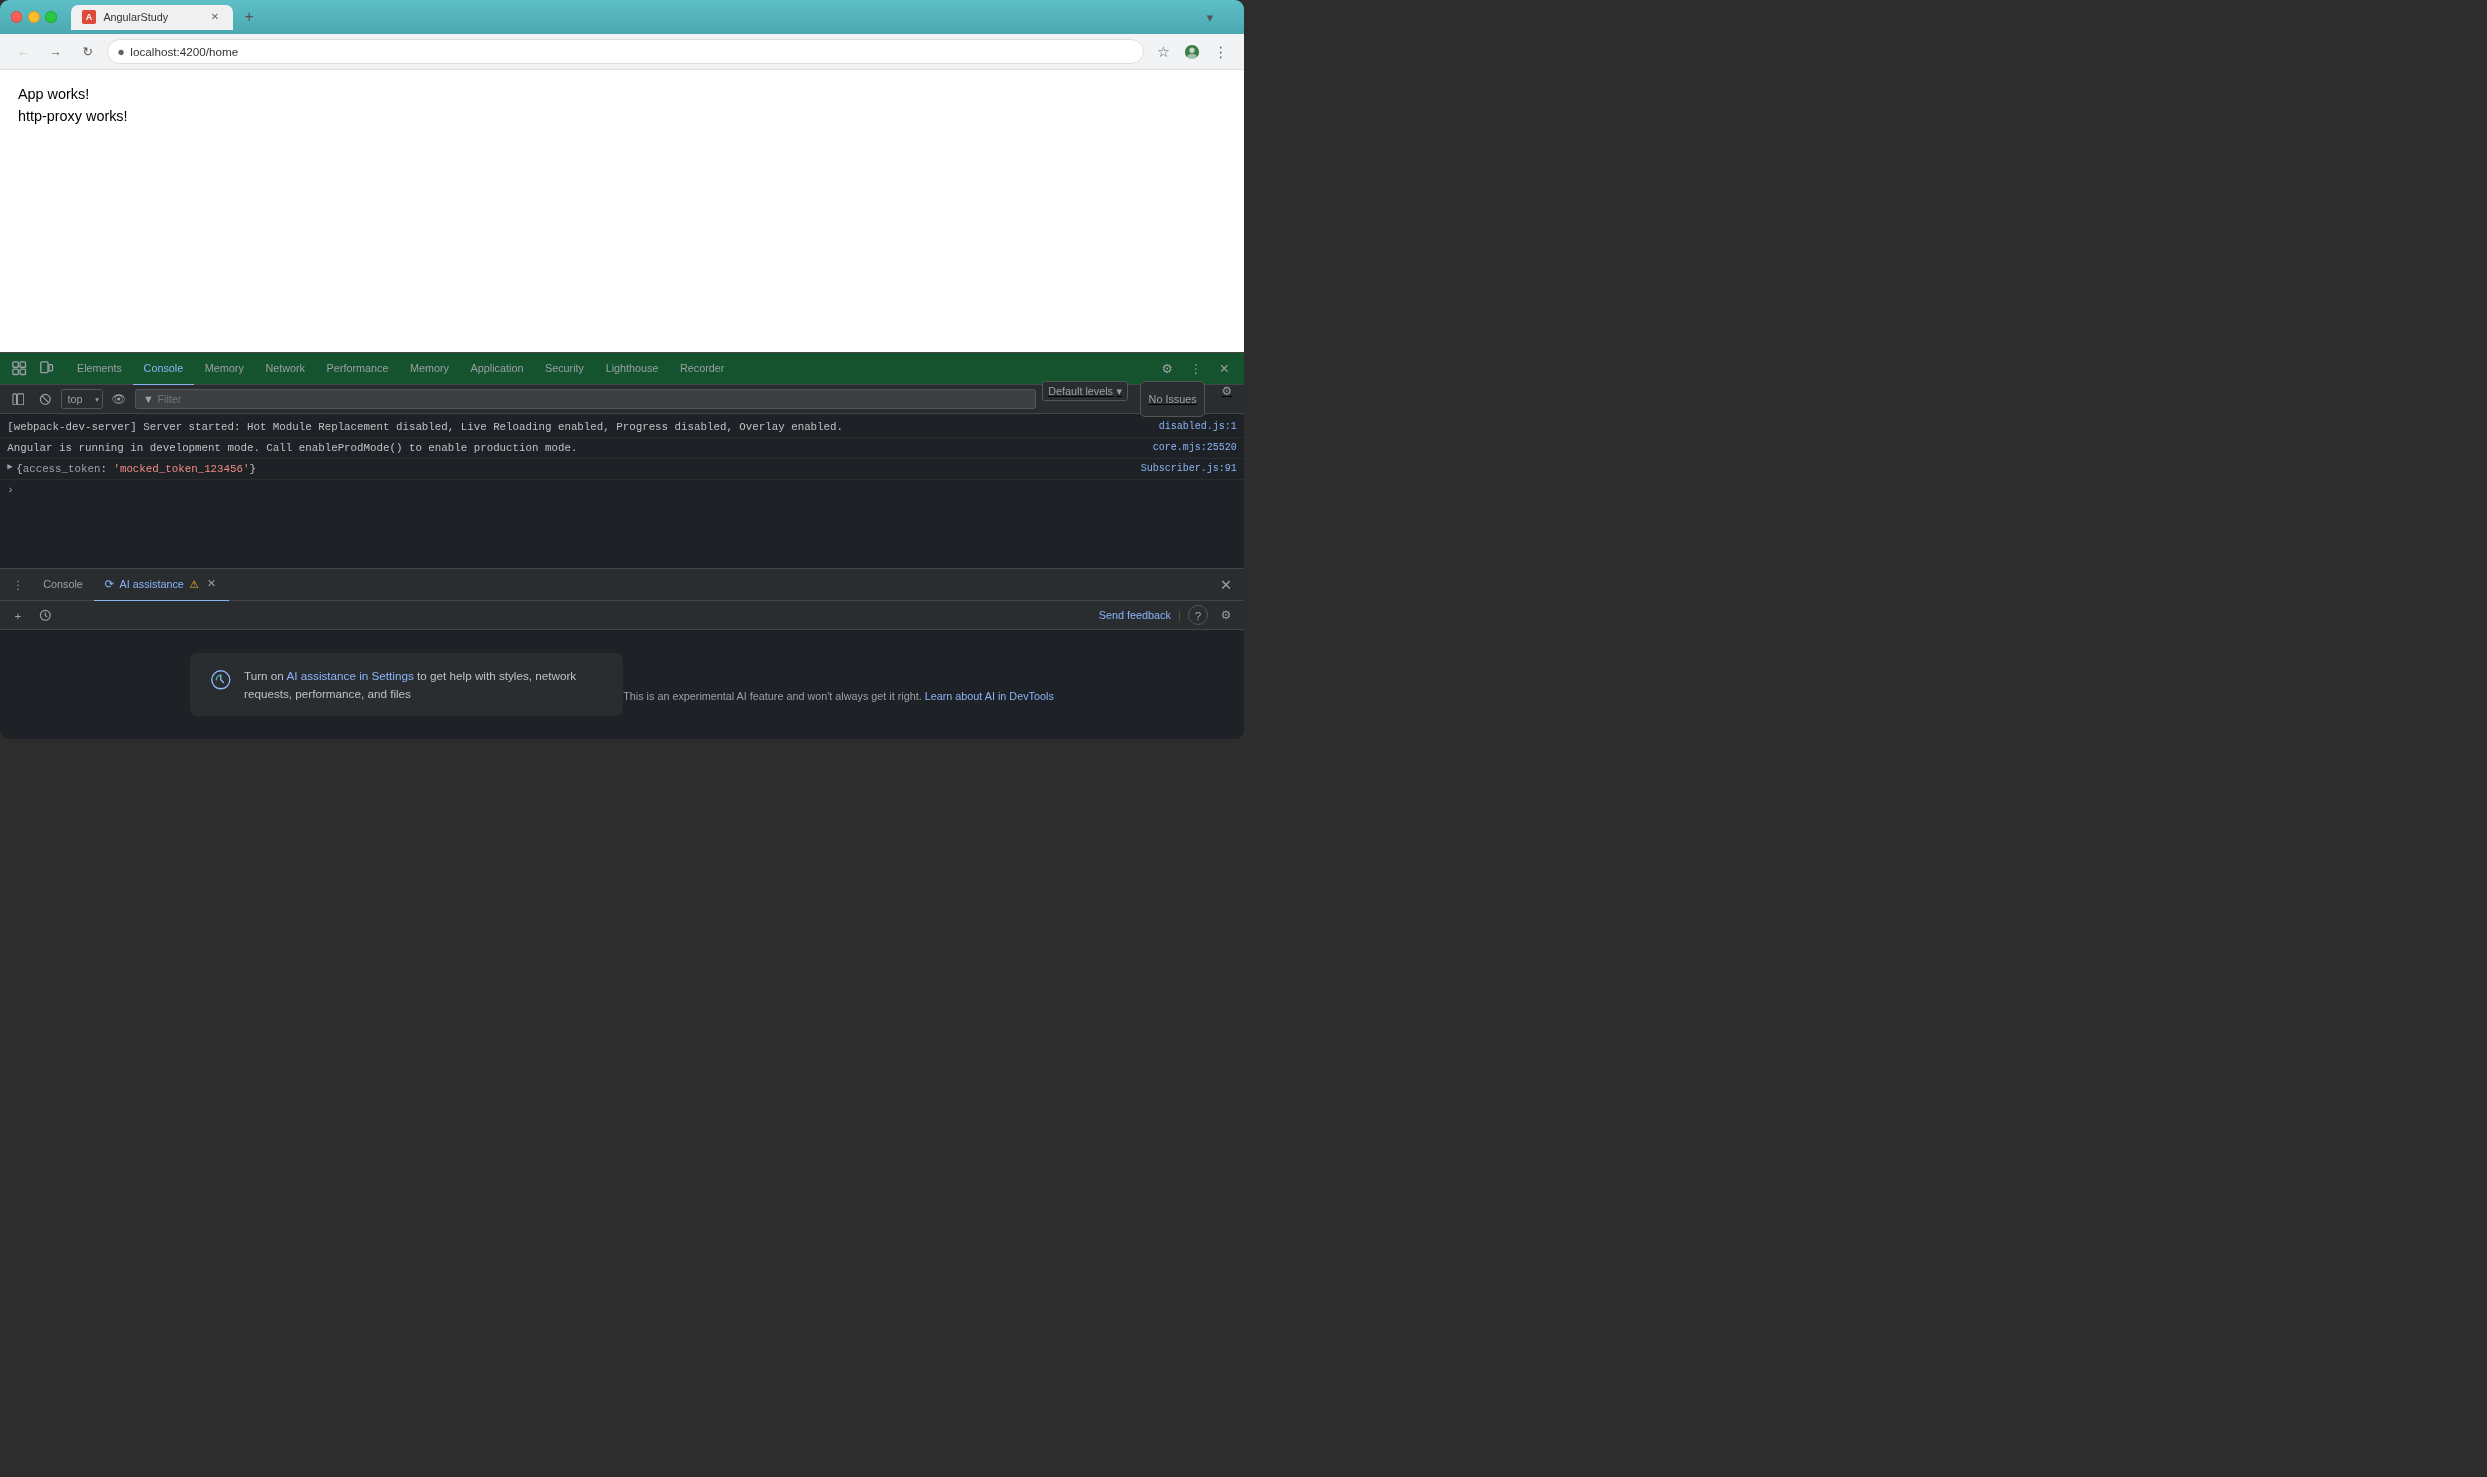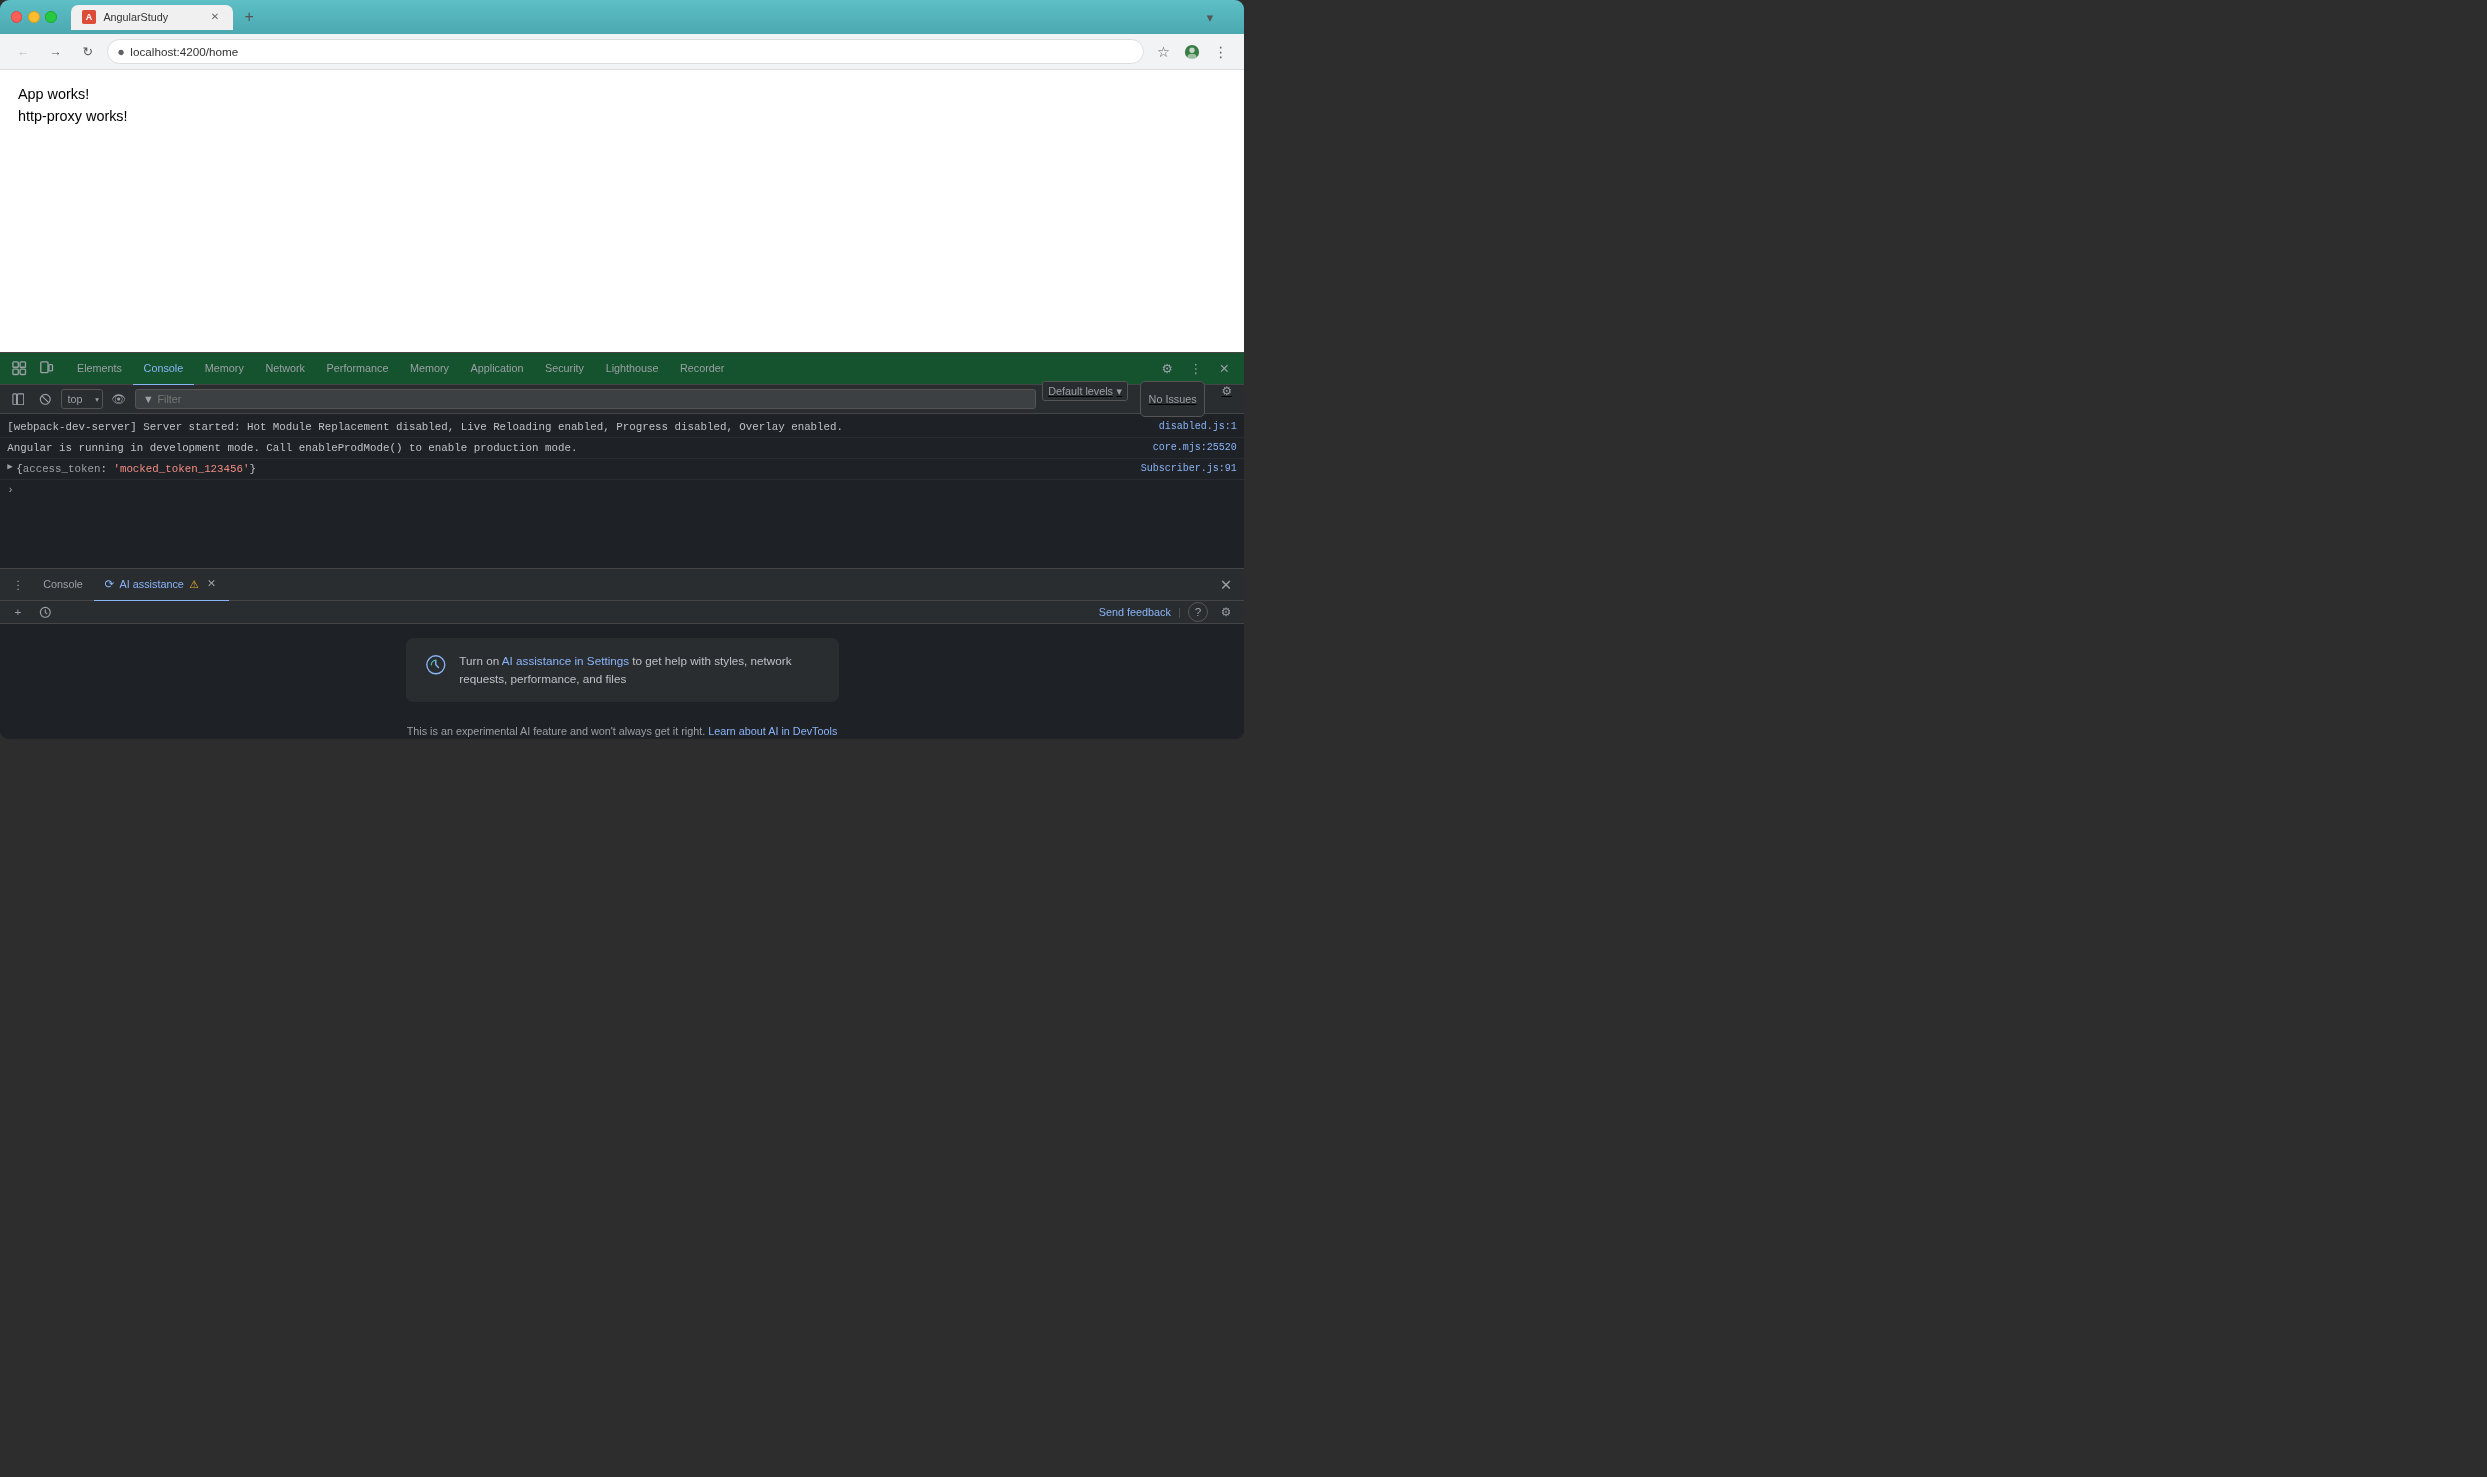--- a/index.html
+++ b/index.html
@@ -78,21 +78,21 @@
     .drawer-tab-close { width: 14.4px; height: 14.4px; display: flex; align-items: center; justify-content: center; color: #9aa0a6; font-size: 10.8px; cursor: pointer; border-radius: 50%; }
     .drawer-close-btn { margin-left: auto; width: 21.6px; height: 21.6px; display: flex; align-items: center; justify-content: center; color: #9aa0a6; cursor: pointer; }
     .warning-icon { font-size: 10.8px; color: #e8ab25; }
 
     .drawer-toolbar { background: #2a2d30; height: 29px; display: flex; align-items: center; padding: 0 7.2px; gap: 5.4px; border-bottom: 0.9px solid #454545; }
     .drawer-tool-btn { width: 21.6px; height: 21.6px; display: flex; align-items: center; justify-content: center; color: #9aa0a6; font-size: 11.7px; cursor: pointer; border-radius: 2.7px; }
     .drawer-right { margin-left: auto; display: flex; align-items: center; gap: 7.2px; }
     .send-feedback-link { color: #8ab4f8; font-size: 10.8px; cursor: pointer; }
     .drawer-help-btn { width: 20px; height: 20px; display: flex; align-items: center; justify-content: center; color: #9aa0a6; font-size: 11.7px; cursor: pointer; border-radius: 50%; border: 0.9px solid #555; }
 
-    .ai-content { flex: 1; display: flex; flex-direction: column; align-items: center; justify-content: center; padding: 14.4px; }
+    .ai-content { flex: 1; display: flex; flex-direction: row; align-items: center; justify-content: center; padding: 14.4px; }
     .ai-card { background: #2a2d30; border-radius: 7.2px; padding: 14.4px 18px; display: flex; align-items: flex-start; gap: 10.8px; max-width: 433px; width: 100%; }
     .ai-card-icon { width: 25px; height: 25px; flex-shrink: 0; display: flex; align-items: center; justify-content: center; }
     .ai-card-text { font-size: 11.7px; color: #bdc1c6; line-height: 1.5; }
     .ai-card-text .link { color: #8ab4f8; cursor: pointer; }
     .ai-footer { margin-top: 23px; font-size: 10.8px; color: #9aa0a6; text-align: center; }
     .ai-footer .link { color: #8ab4f8; cursor: pointer; }
 
     
     .select-wrapper { position: relative; display: flex; align-items: center; }
     .select-arrow { position: absolute; right: 3.6px; font-size: 7.2px; color: #9aa0a6; pointer-events: none; }

